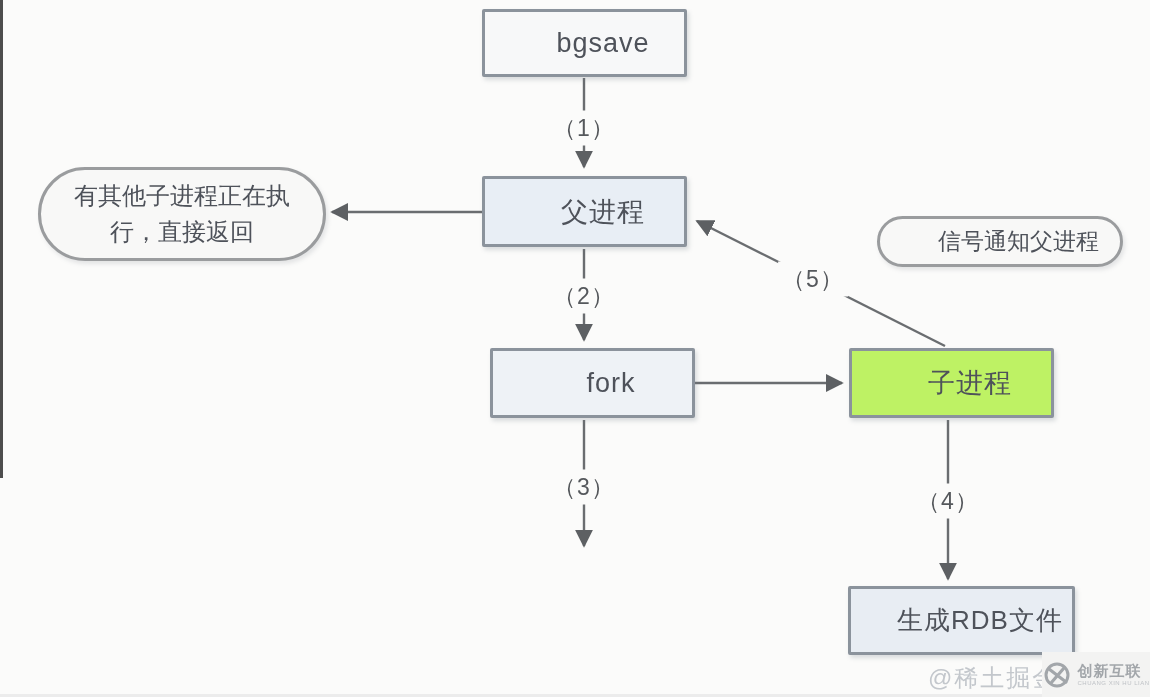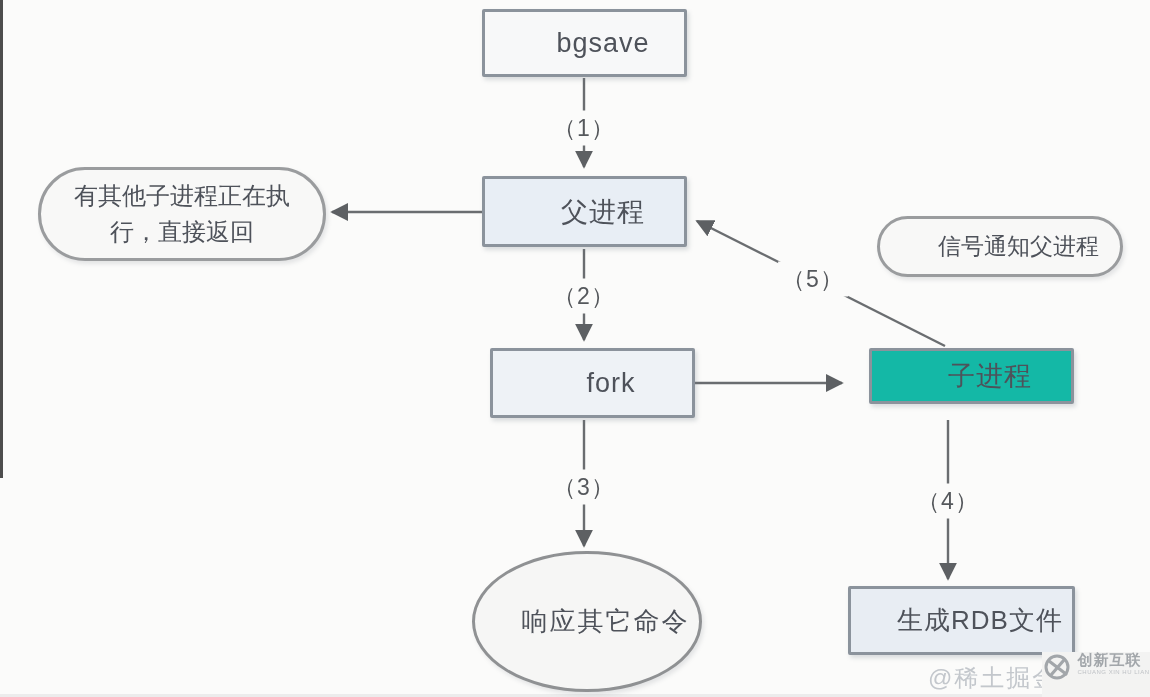--- a/index.html
+++ b/index.html
@@ -70,21 +70,21 @@
     font-size:24px;
     color:#c3c7cc;
     letter-spacing:2px;
     white-space:nowrap;
   }
   .logo-badge{
     position:absolute;
     left:1042px;top:652px;
     width:108px;height:45px;
     background:#f3f3f2;
-    display:flex;align-items:flex-start;justify-content:center;
+    display:flex;align-items:center;justify-content:center;
     gap:5px;
   }
   .logo-texts{display:flex;flex-direction:column;line-height:1;}
   .logo-main{font-size:15px;color:#a2a6aa;font-weight:bold;letter-spacing:1px;}
   .logo-sub{font-size:6px;color:#bfc2c6;letter-spacing:0.5px;margin-top:2px;}
 </style>
 </head>
 <body>
 
 <div class="canvas">
@@ -116,25 +116,24 @@
   <div class="edge-label" style="left:813px;top:279px;">（5）</div>
 
   <div class="node box" style="left:482px;top:9px;width:205px;height:68px;background:#f7f8f9;">bgsave</div>
 
   <div class="node box" style="left:482px;top:176px;width:205px;height:71px;background:#e8eef5;">父进程</div>
 
   <div class="node stadium" style="left:38px;top:167px;width:288px;height:94px;font-size:24px;line-height:1.5;padding:0 28px;">有其他子进程正在执行，直接返回</div>
 
   <div class="node box" style="left:482px;top:348px;width:205px;height:70px;background:#eef2f6;margin-left:8px;">fork</div>
 
-  <div class="node box" style="left:849px;top:348px;width:205px;height:56px;background:#14b8a6;margin-left:20px;">子进程</div>
+  <div class="node box" style="left:849px;top:348px;width:205px;height:70px;background:#bef264;">子进程</div>
 
-  <div class="node stadium" style="left:877px;top:216px;width:246px;height:61px;font-size:23px;">信号通知父进程</div>
+  <div class="node stadium" style="left:877px;top:216px;width:246px;height:51px;font-size:23px;">信号通知父进程</div>
 
-  <div class="node ellipse" style="left:472px;top:551px;width:230px;height:141px;">响应其它命令</div>
 
   <div class="node box" style="left:848px;top:586px;width:227px;height:69px;background:#e8edf3;font-size:26px;">生成RDB文件</div>
 
   <div class="watermark-text">@稀土掘金</div>
 
   <div class="logo-badge">
     <svg width="30" height="30" viewBox="0 0 30 30">
       <circle cx="15" cy="15" r="11" fill="none" stroke="#a2a6aa" stroke-width="3"></circle>
       <path d="M7 9 L24 22 M22 8 L9 23" stroke="#a2a6aa" stroke-width="3.2" fill="none" stroke-linecap="round"></path>
     </svg>

